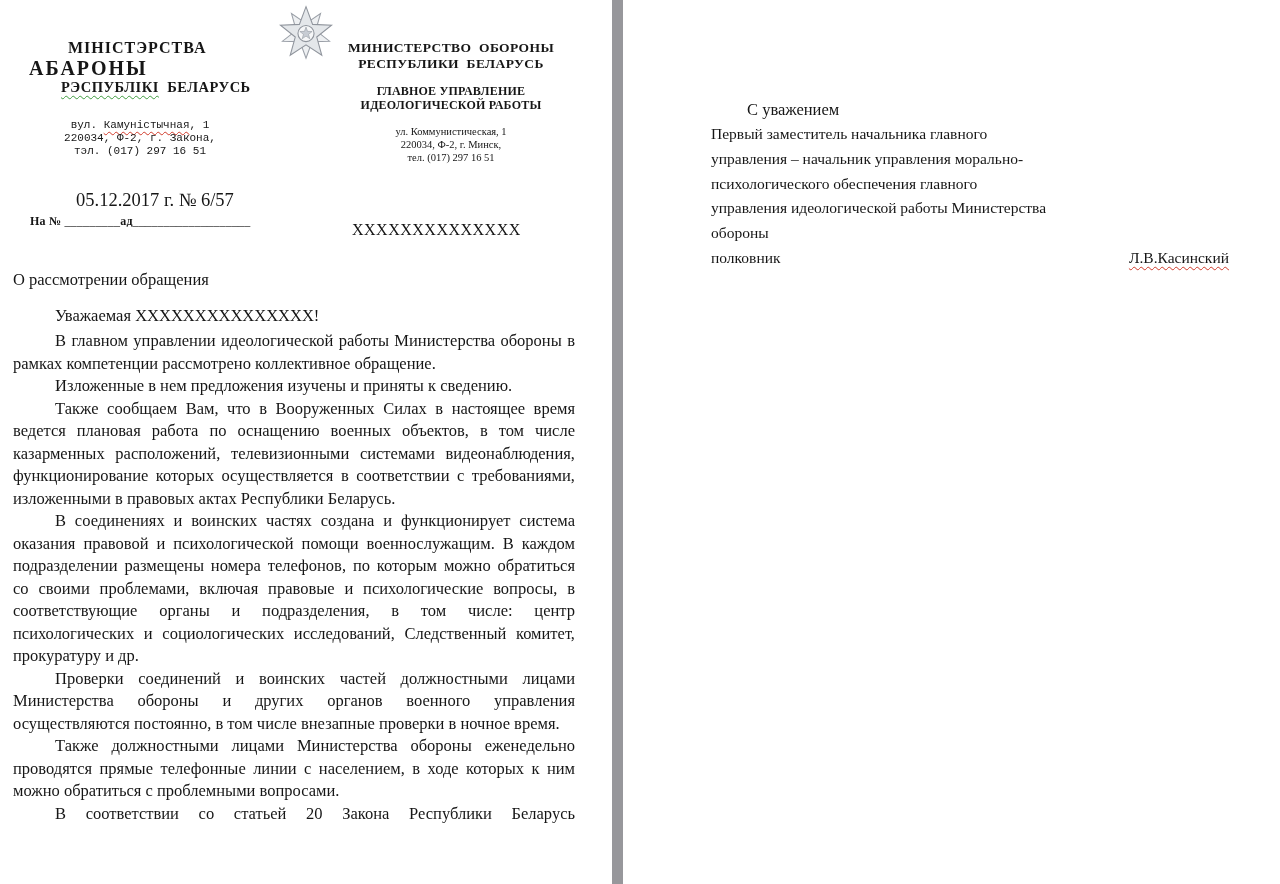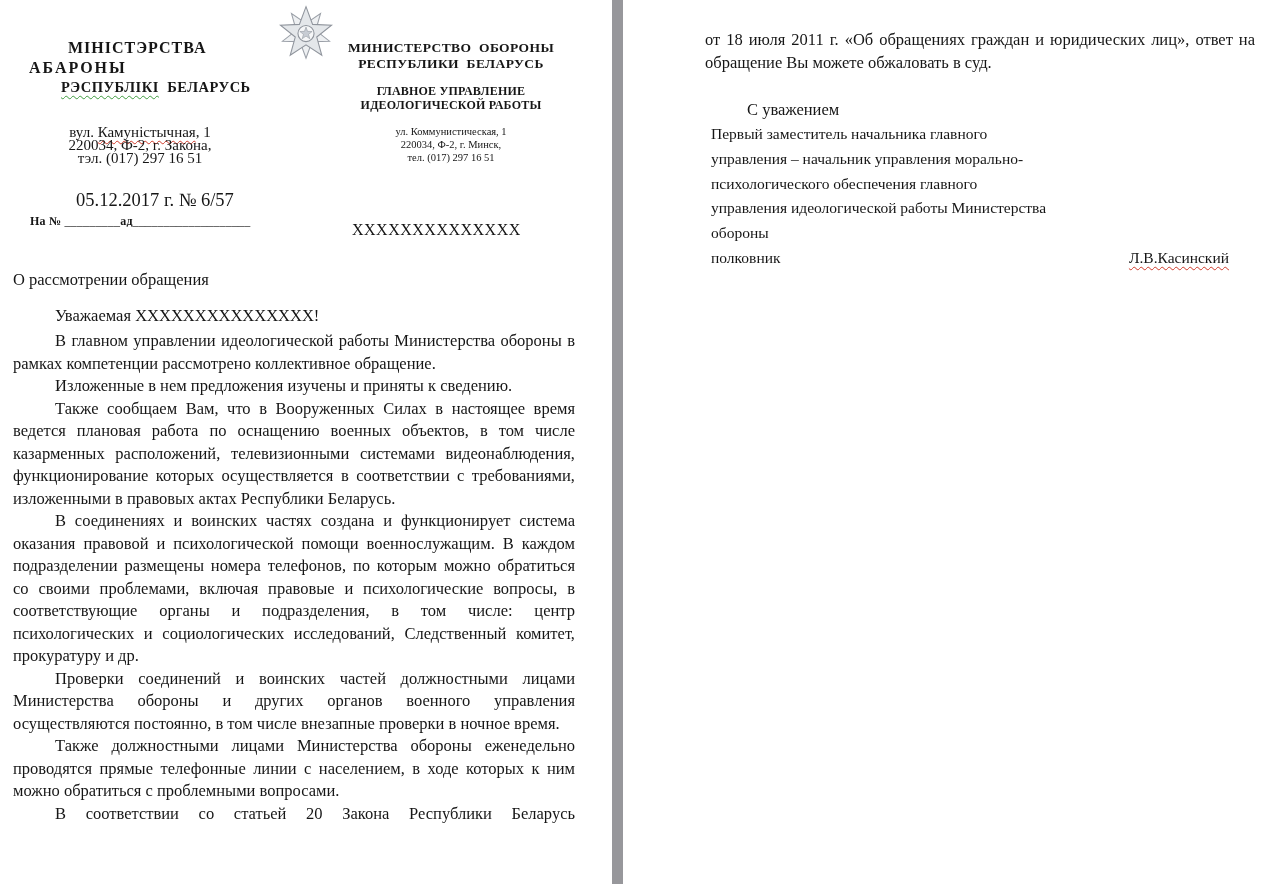--- a/index.html
+++ b/index.html
@@ -9,24 +9,24 @@
     font-family:"Liberation Serif","DejaVu Serif",serif;
   }
   .page{position:absolute;top:2px;height:884px;background:#fff;}
   .page-left{left:0;width:612px;}
   .page-right{left:623px;width:657px;}
   .page-divider{position:absolute;left:612px;top:0;width:11px;height:884px;background:#97979b;}
 
   
   .lh-by{position:absolute;left:13px;top:36px;width:254px;}
   .by-t1{font-weight:bold;font-size:16px;line-height:20px;letter-spacing:1px;padding-left:55px;}
-  .by-t2{font-weight:bold;font-size:16px;line-height:20px;letter-spacing:2px;padding-left:16px;}
+  .by-t2{font-weight:bold;font-size:20px;line-height:20px;letter-spacing:2px;padding-left:16px;}
   .by-t3{font-weight:bold;font-size:14.5px;line-height:19px;letter-spacing:0.5px;padding-left:48px;white-space:pre;}
   .by-dept{margin-top:11px;text-align:center;font-weight:bold;font-size:12.5px;line-height:14px;letter-spacing:0.3px;}
-  .by-addr{margin-top:29px;text-align:center;font-size:15px;line-height:13px;}
+  .by-addr{margin-top:22px;text-align:center;font-size:11px;line-height:13px;font-family:Liberation Mono, monospace;}
   .emblem{position:absolute;left:279px;top:2px;width:54px;height:58px;}
   .lh-ru{position:absolute;left:336px;top:38px;width:230px;text-align:center;}
   .ru-t{font-weight:bold;font-size:13.5px;line-height:15.5px;letter-spacing:0.4px;white-space:pre;}
   .ru-dept{margin-top:14px;font-weight:bold;font-size:12px;line-height:13.5px;letter-spacing:0.2px;}
   .ru-addr{margin-top:13px;font-size:10.5px;line-height:13px;}
 
   .date-line{position:absolute;left:76px;top:188px;font-size:18.5px;}
   .ref-line{position:absolute;left:30px;top:212px;font-size:12px;font-weight:bold;letter-spacing:0.2px;}
   .ref-line .blank{font-weight:normal;}
 
@@ -107,21 +107,20 @@
     <p>Проверки соединений и воинских частей должностными лицами Министерства обороны и других органов военного управления осуществляются постоянно, в том числе внезапные проверки в ночное время.</p>
     <p>Также должностными лицами Министерства обороны еженедельно проводятся прямые телефонные линии с населением, в ходе которых к ним можно обратиться с проблемными вопросами.</p>
     <p class="stretch">В соответствии со статьей 20 Закона Республики Беларусь</p>
   </div>
 </div>
 
 <div class="page-divider"></div>
 
 <div class="page page-right">
 
-  <div class="continuation">от 18 июля 2011 г. «Об обращениях граждан и юридических лиц», ответ на обращение Вы можете обжаловать в суд.</div>
 
   <div class="closing">С уважением</div>
 
   <div class="sig-block">
     <div>Первый заместитель начальника главного</div>
     <div>управления – начальник управления морально-</div>
     <div>психологического обеспечения главного</div>
     <div>управления идеологической работы Министерства</div>
     <div>обороны</div>
     <div class="sig-row">

